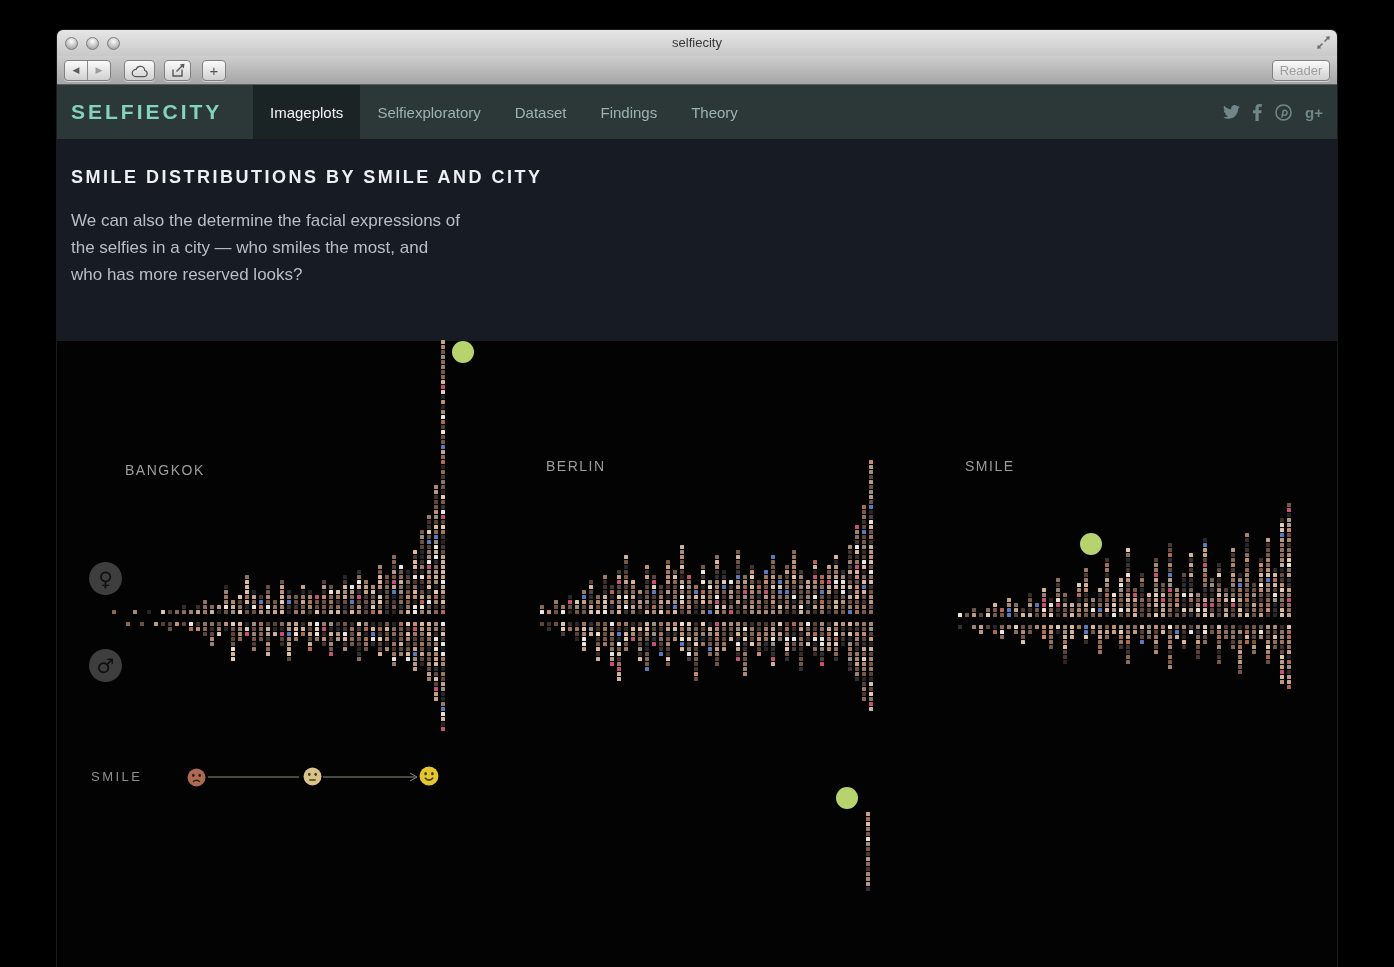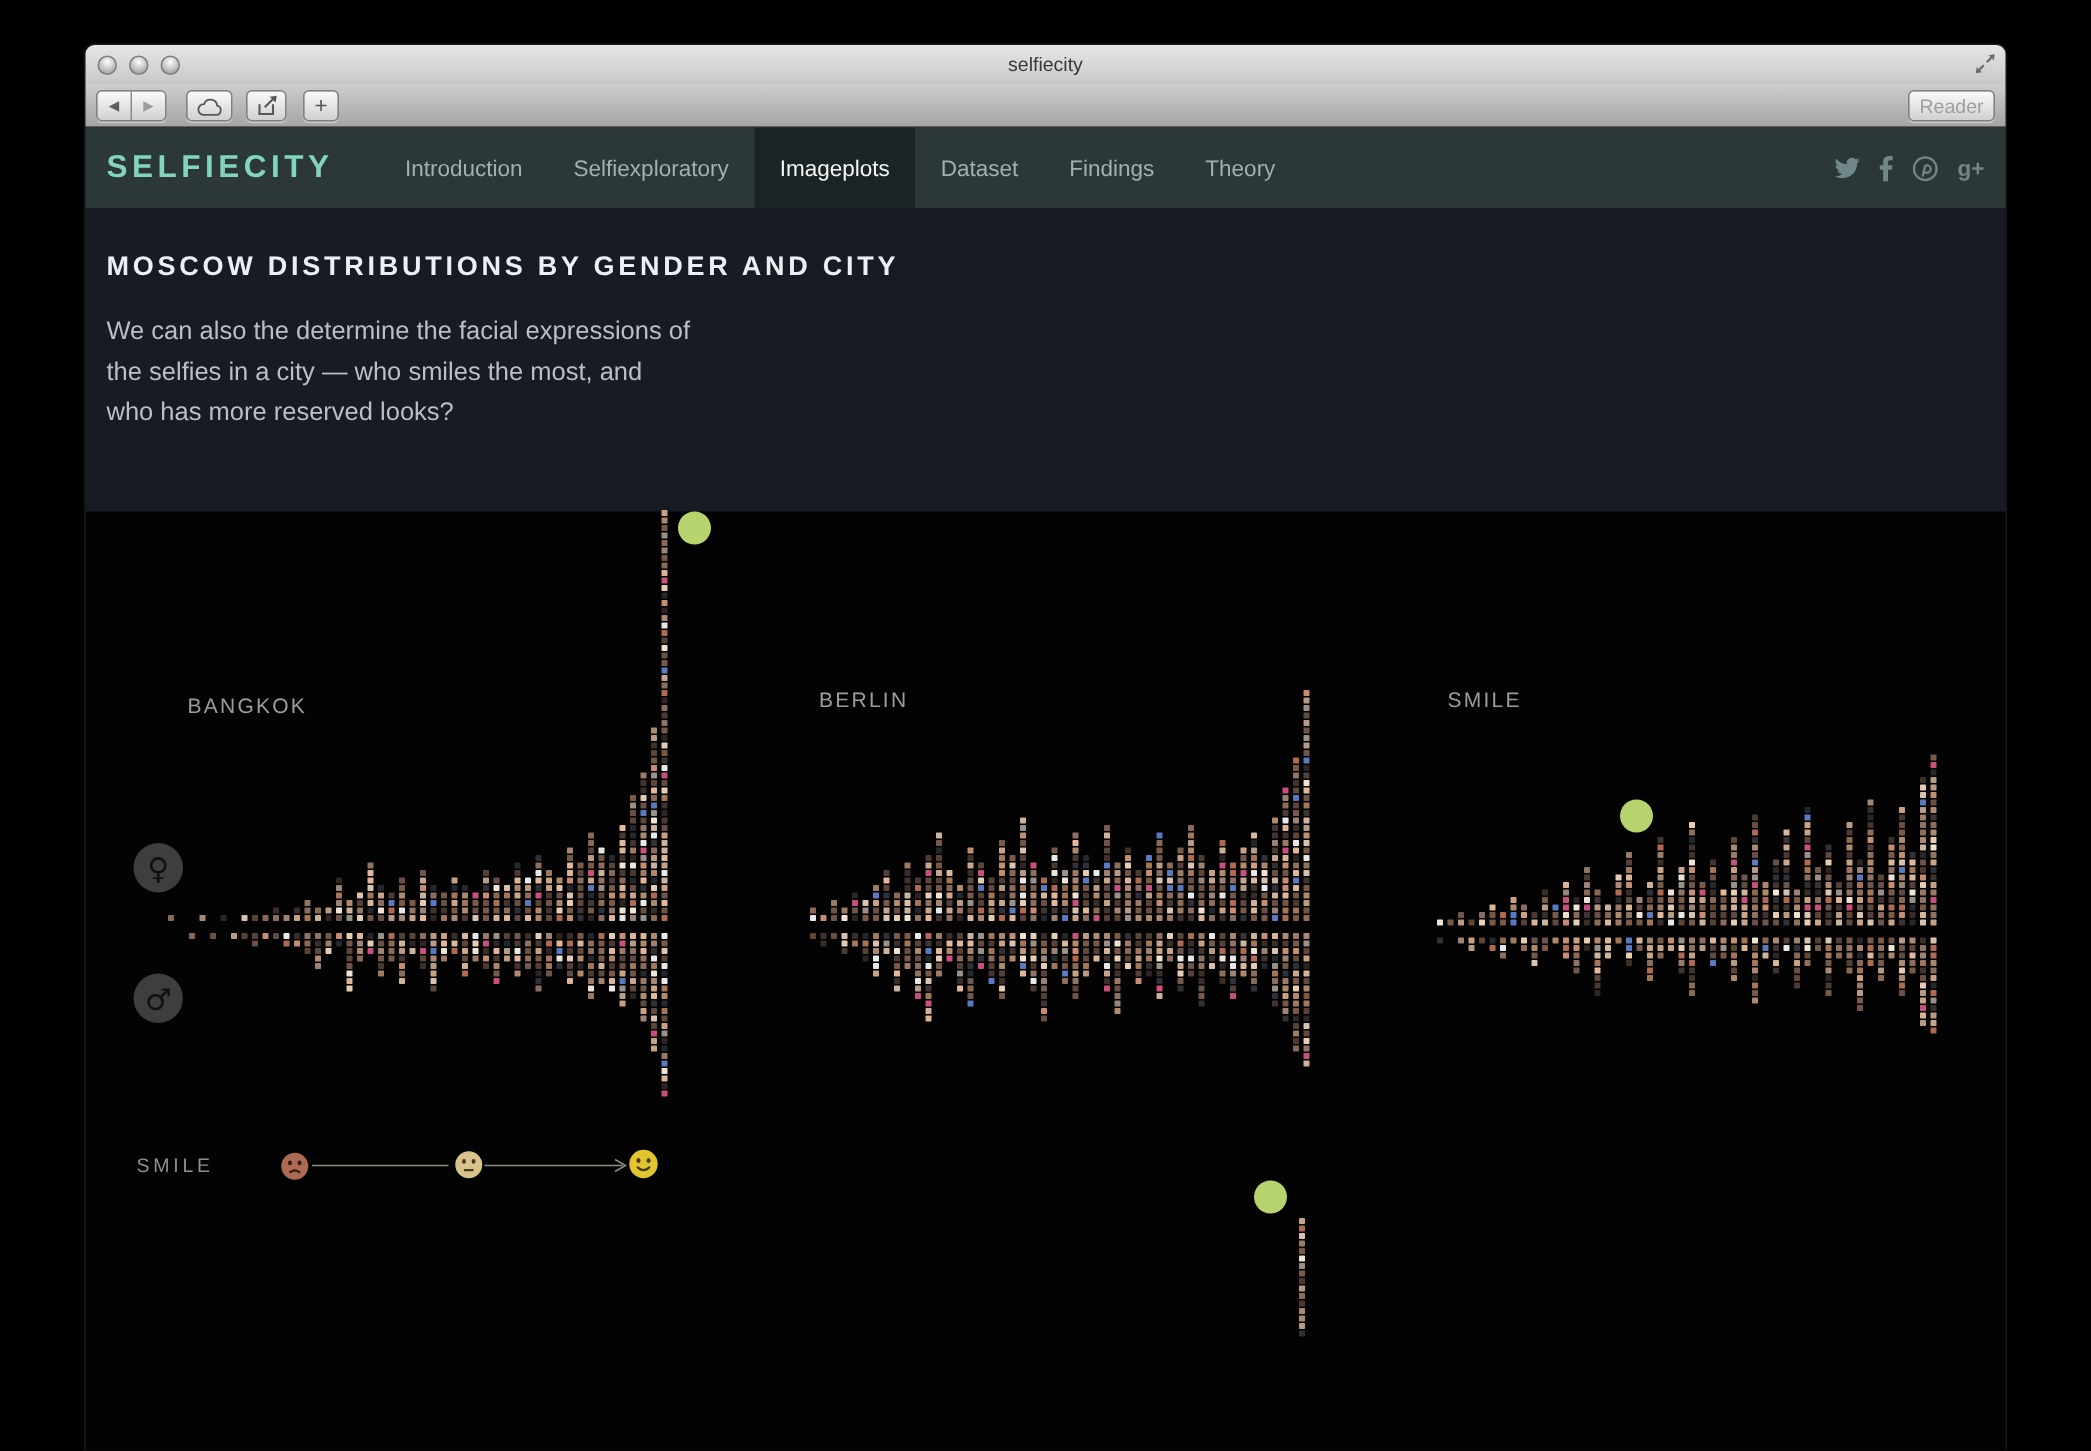--- a/index.html
+++ b/index.html
@@ -106,23 +106,22 @@
           <path d="M14.5 0.8 L9.8 1.5 13.8 5.4 Z" fill="#585858"></path>
         </svg>
       </div>
       <div class="tb-btn plusbtn" data-interactable="true">+</div>
       <div class="tb-btn readerbtn" data-interactable="true">Reader</div>
     </div>
 
     <div class="sitenav" data-interactable="false">
       <div class="logo" data-interactable="true">SELFIECITY</div>
       <div class="navitems" data-interactable="false">
-        <div class="navitem" data-interactable="true">Introduction</div>
+        <div class="navitem active" data-interactable="true">Imageplots</div>
         <div class="navitem" data-interactable="true">Selfiexploratory</div>
-        <div class="navitem active" data-interactable="true">Imageplots</div>
         <div class="navitem" data-interactable="true">Dataset</div>
         <div class="navitem" data-interactable="true">Findings</div>
         <div class="navitem" data-interactable="true">Theory</div>
       </div>
       <div class="socials" data-interactable="false">
         <span data-interactable="true">
           <svg width="17" height="14" viewBox="0 0 24 20" fill="#70878a">
             <path d="M23.9 2.6a9.8 9.8 0 0 1-2.8.8A4.9 4.9 0 0 0 23.3.7a9.9 9.9 0 0 1-3.1 1.2A4.9 4.9 0 0 0 11.7 6.4 13.9 13.9 0 0 1 1.6 1.2a4.9 4.9 0 0 0 1.5 6.6A4.9 4.9 0 0 1 .9 7.2v.1a4.9 4.9 0 0 0 3.9 4.8 5 5 0 0 1-2.2.1 4.9 4.9 0 0 0 4.6 3.4A9.9 9.9 0 0 1 0 17.6 13.9 13.9 0 0 0 7.5 19.8c9.1 0 14-7.5 14-14v-.6A10 10 0 0 0 23.9 2.6Z"></path>
           </svg>
         </span>
@@ -136,21 +135,21 @@
             <circle cx="9" cy="9" r="8" fill="none" stroke="#70878a" stroke-width="1.6"></circle>
             <path d="M7.2 14.5 9 6.5" stroke="#70878a" stroke-width="1.6" fill="none"></path>
             <path d="M8.6 7.2 a2.6 2.6 0 1 1 1.4 4.6 c-1 .1-1.8-.4-2.2-1" stroke="#70878a" stroke-width="1.6" fill="none"></path>
           </svg>
         </span>
         <span class="soc-txt" data-interactable="true">g+</span>
       </div>
     </div>
 
     <div class="hero" data-interactable="false">
-      <h1 data-interactable="false">MOSCOW DISTRIBUTIONS BY GENDER AND CITY</h1>
+      <h1 data-interactable="false">SMILE DISTRIBUTIONS BY SMILE AND CITY</h1>
       <p data-interactable="false"><span>We can also the determine the facial expressions of</span><br>
          <span>the selfies in a city — who smiles the most, and</span><br>
          <span>who has more reserved looks?</span></p>
     </div>
   </div>
 
   <div class="plots-layer" data-interactable="false">
     <div class="citylabel" style="left:125px;top:462px" data-interactable="false">BANGKOK</div>
     <div class="citylabel" style="left:546px;top:458px" data-interactable="false">BERLIN</div>
     <div class="citylabel" style="left:965px;top:458px" data-interactable="false">SMILE</div>

